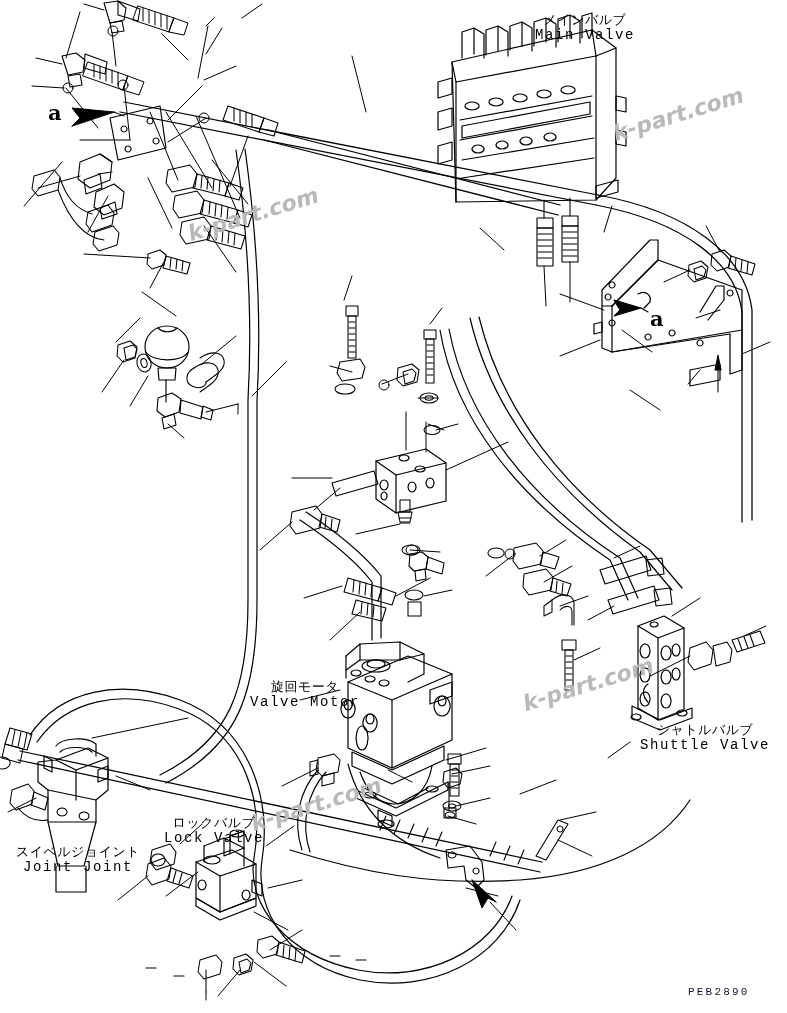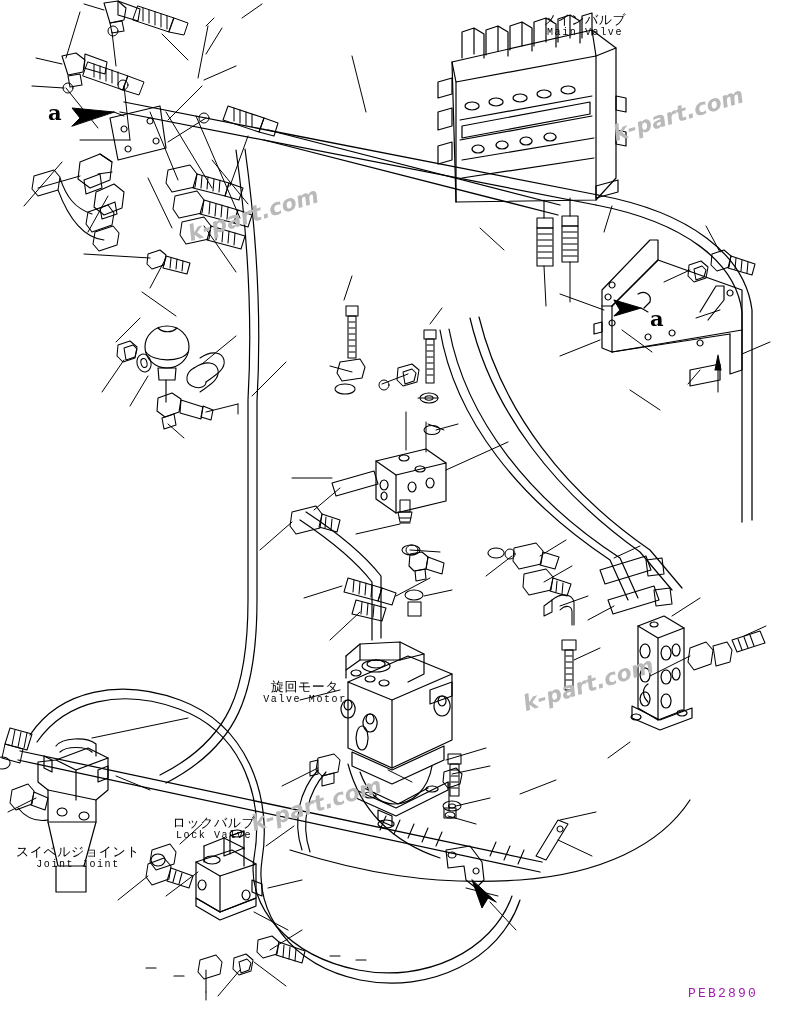--- a/index.html
+++ b/index.html
@@ -29,38 +29,38 @@
     line-height: 1.18;
   }
   .lbl .jp {
     font-family: "DejaVu Sans", sans-serif;
     font-size: 13px;
     letter-spacing: 0.5px;
     display: block;
   }
   .lbl .en {
     font-family: "Liberation Mono", "DejaVu Sans Mono", monospace;
-    font-size: 10px;
+    font-size: 14px;
     letter-spacing: 1.6px;
     display: block;
   }
   .lbl.center { text-align: center; }
   .callout-a {
     position: absolute;
     font-family: "DejaVu Serif", serif;
     font-size: 21px;
     font-weight: 700;
     color: #000;
   }
   .drawing-no {
     position: absolute;
     font-family: "Liberation Mono", "DejaVu Sans Mono", monospace;
-    font-size: 13px;
+    font-size: 11px;
     letter-spacing: 2.2px;
-    color: #a21caf;
+    color: #0f172a;
   }
   .wm {
     position: absolute;
     color: #b9b9b9;
     font-family: "DejaVu Sans", sans-serif;
     font-style: italic;
     font-weight: 700;
     white-space: nowrap;
     pointer-events: none;
     user-select: none;
@@ -738,20 +738,24 @@
   <div class="lbl center" style="left:585px;top:12px;transform:translateX(-50%);text-align:center;">
     <span class="jp">メインバルブ</span>
     <span class="en">Main Valve</span>
   </div>
 
   <div class="lbl center" style="left:305px;top:679px;transform:translateX(-50%);">
     <span class="jp">旋回モータ</span>
     <span class="en">Valve Motor</span>
   </div>
 
+  <div class="lbl center" style="left:705px;top:722px;transform:translateX(-50%);">
+    <span class="jp">シャトルバルブ</span>
+    <span class="en">Shuttle Valve</span>
+  </div>
 
   <div class="lbl center" style="left:214px;top:815px;transform:translateX(-50%);">
     <span class="jp">ロックバルブ</span>
     <span class="en">Lock Valve</span>
   </div>
 
   <div class="lbl center" style="left:78px;top:844px;transform:translateX(-50%);">
     <span class="jp">スイベルジョイント</span>
     <span class="en">Joint Joint</span>
   </div>

